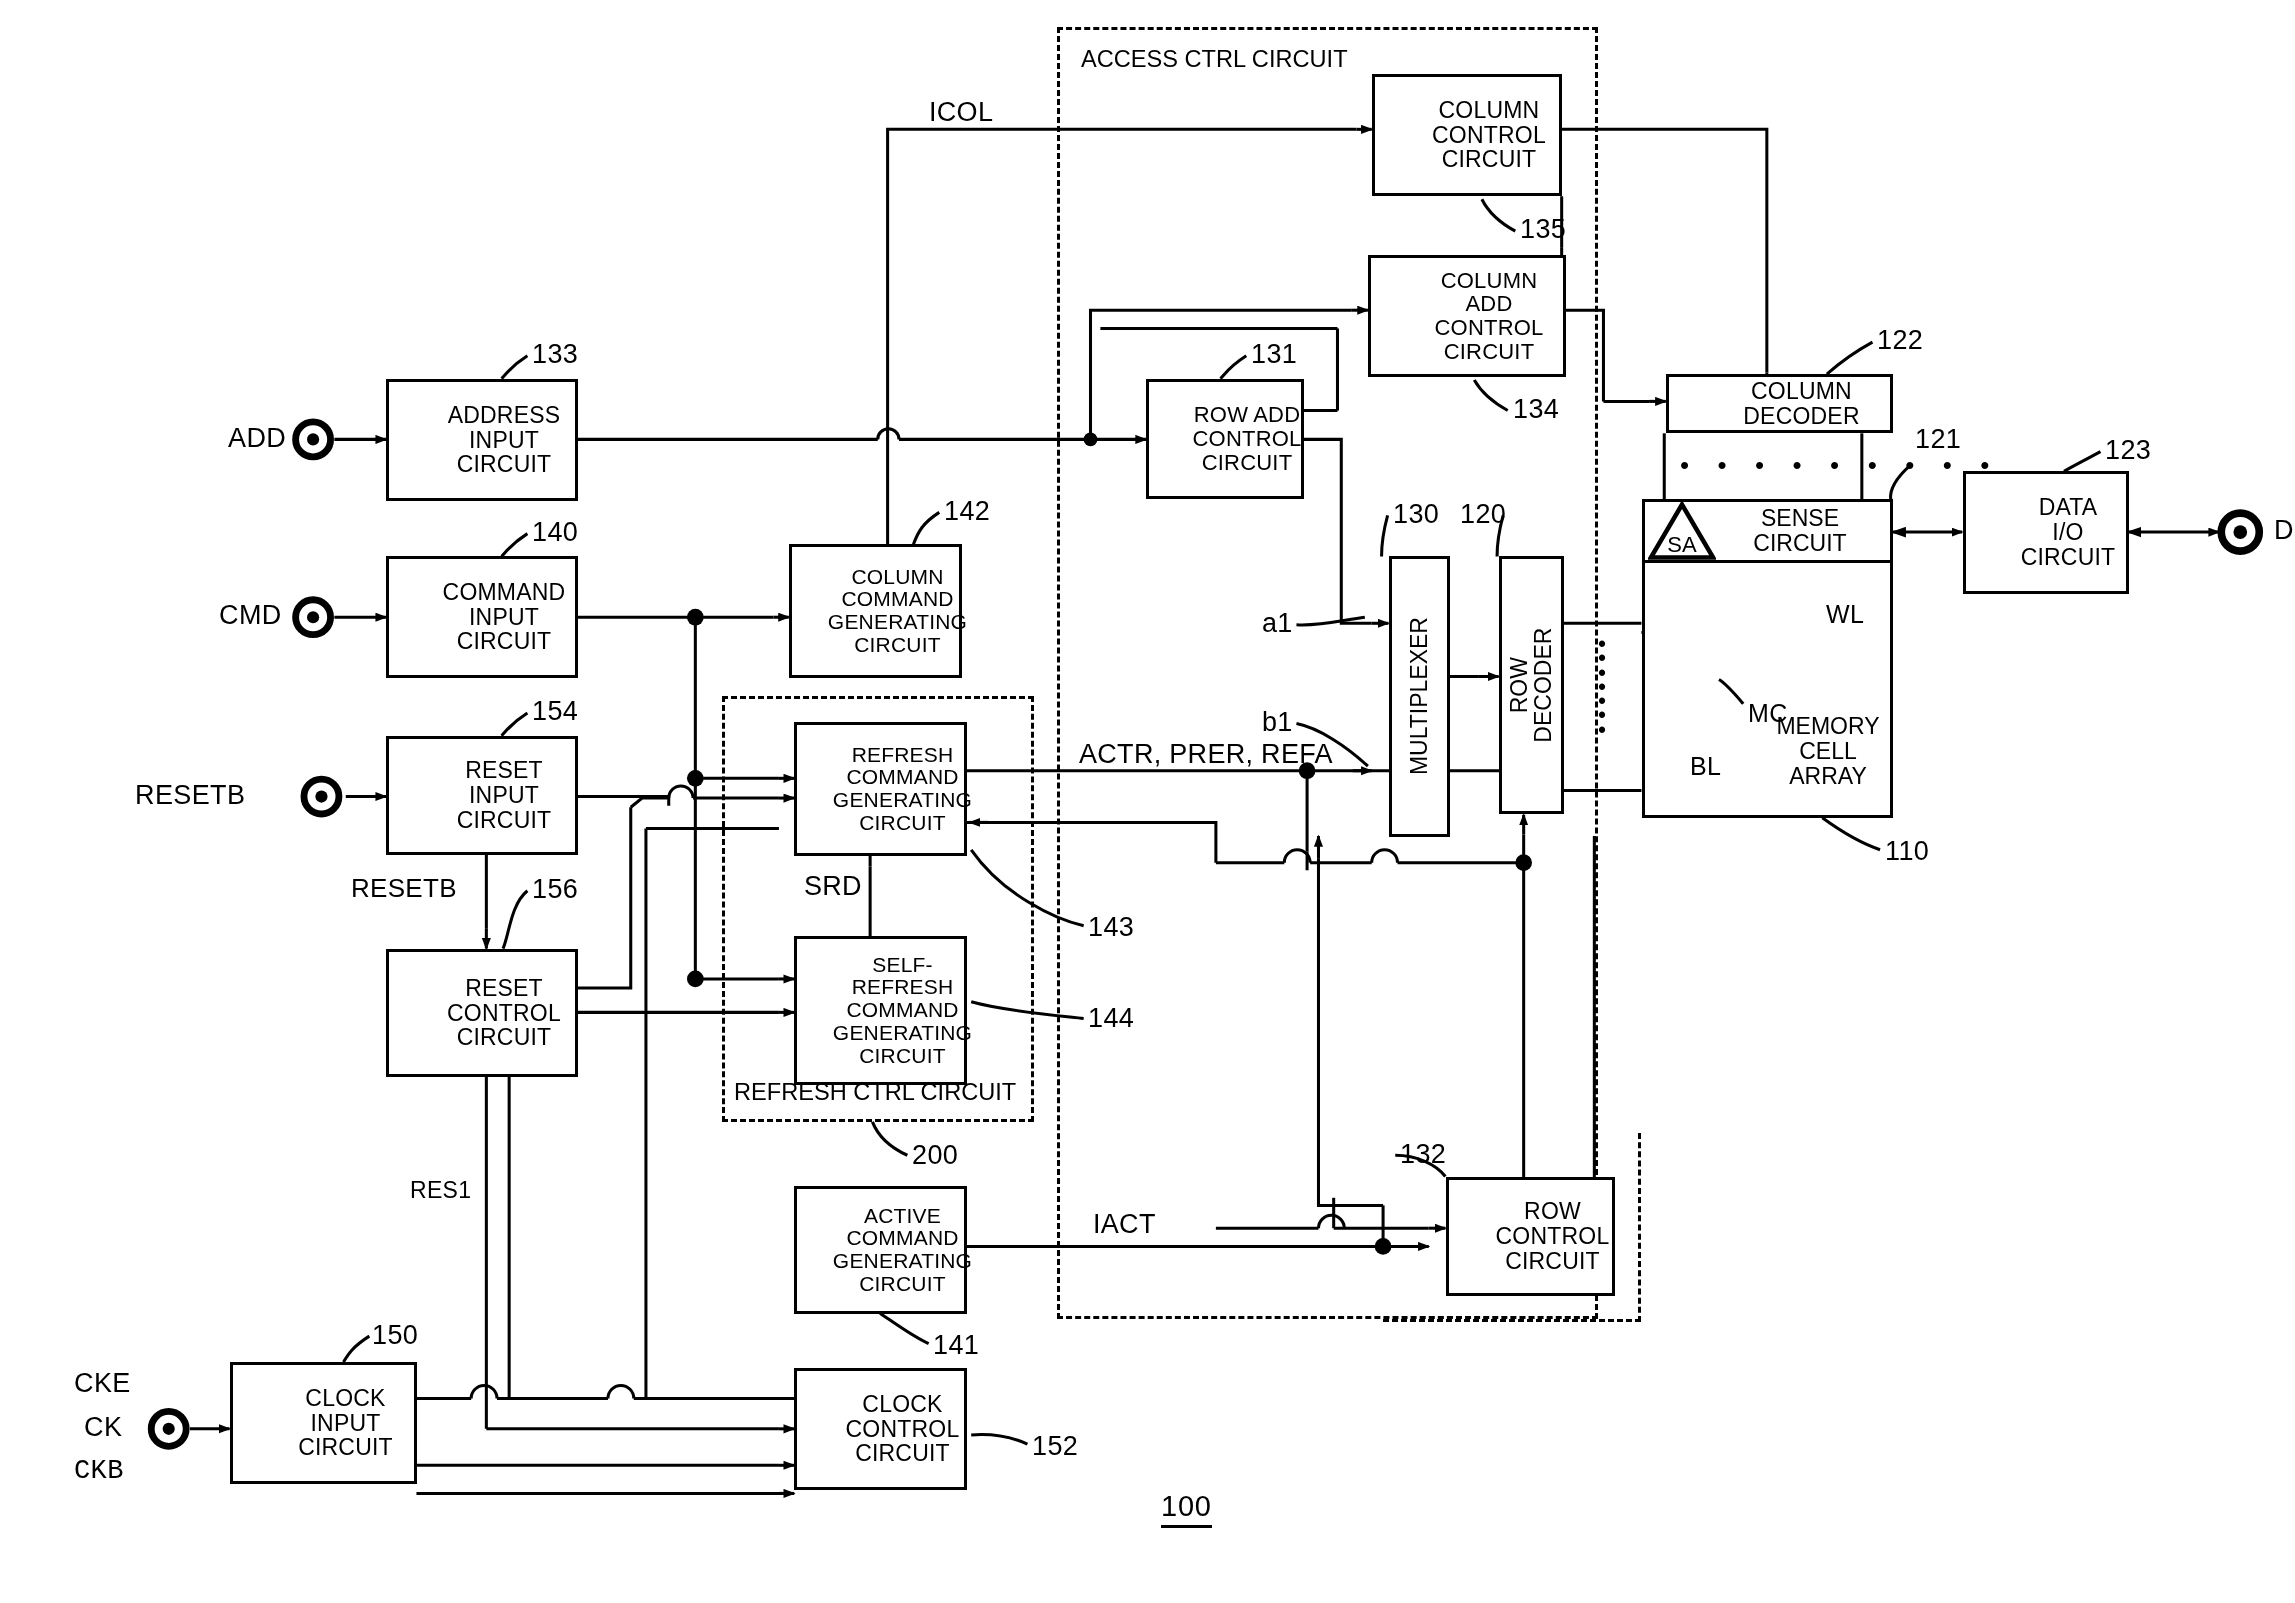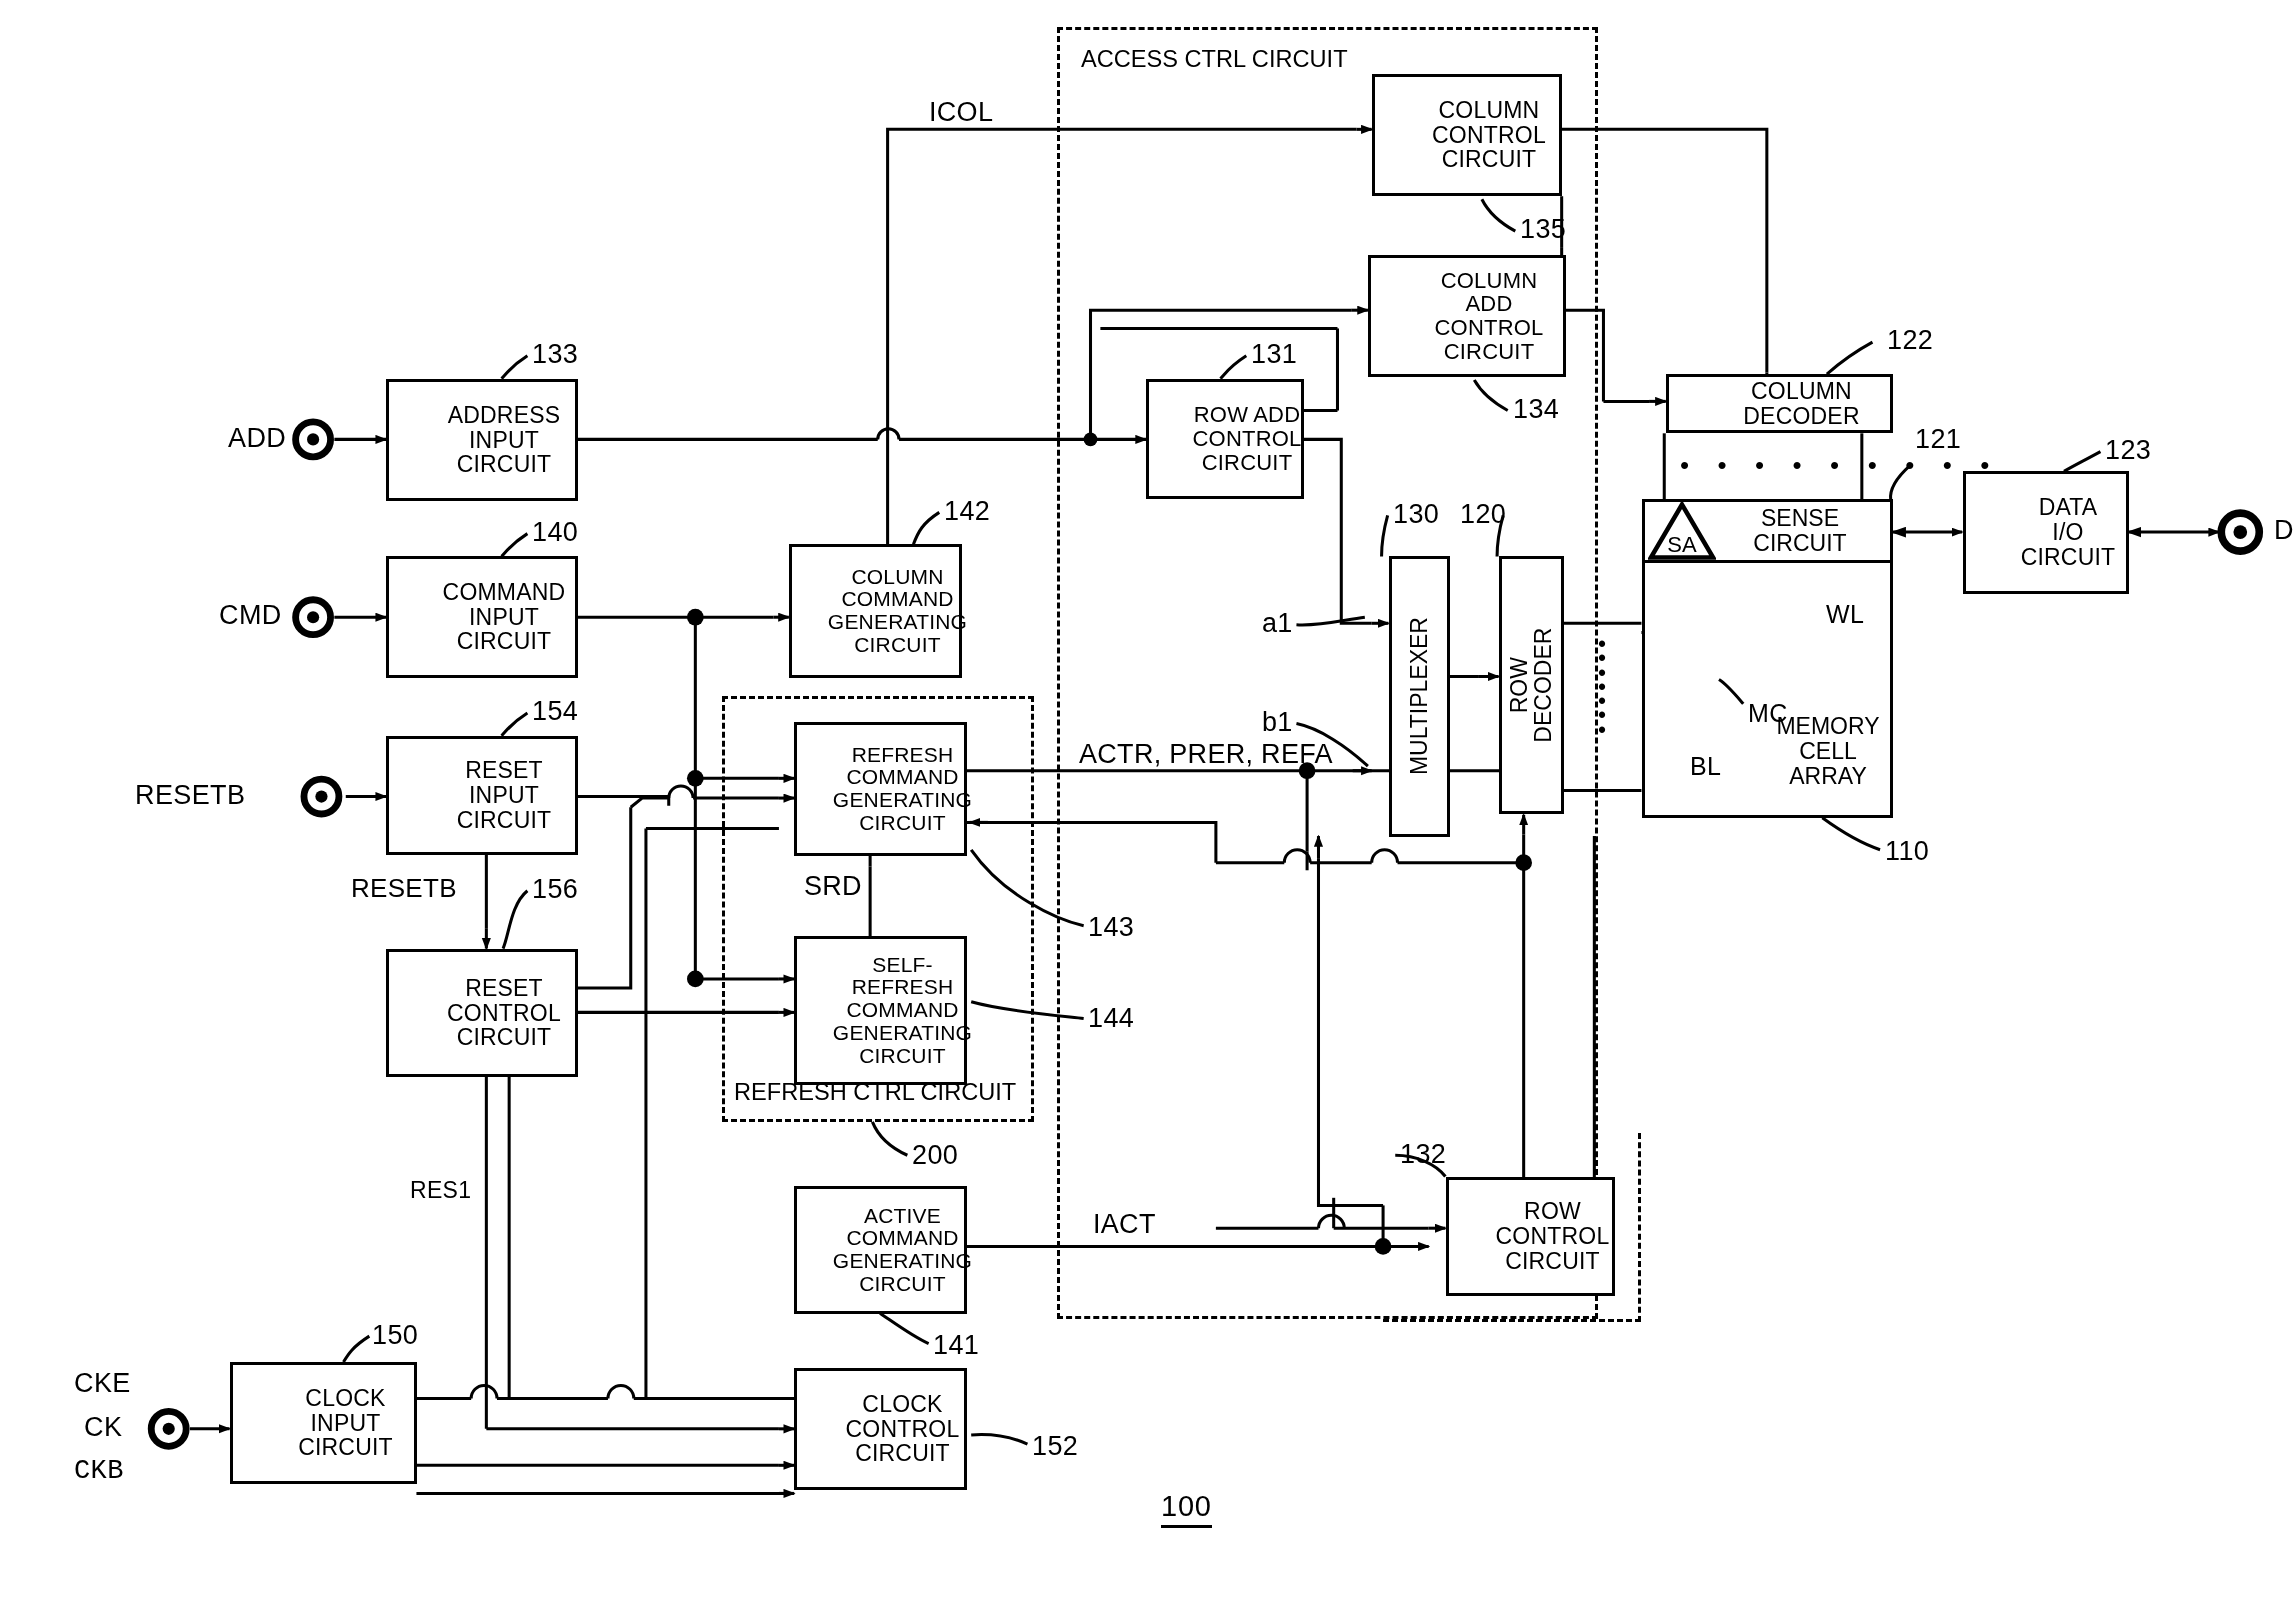--- a/index.html
+++ b/index.html
@@ -359,21 +359,21 @@
   <div class="vblk" style="left:1499px;top:556px;width:65px;height:258px;">
     <span>ROW
 DECODER</span>
   </div>
   <div class="ref" style="left:1460px;top:499px;">120</div>
 
   <div class="blk" style="left:1666px;top:374px;width:227px;height:59px;font-size:23px;">
     <span>COLUMN
 DECODER</span>
   </div>
-  <div class="ref" style="left:1877px;top:325px;margin-left:10px;">122</div>
+  <div class="ref" style="left:1877px;top:325px;">122</div>
 
   <div style="position:absolute;left:1642px;top:499px;width:251px;height:319px;
               border:3.8px solid #000;box-sizing:border-box;background:#fff;"></div>
   <div style="position:absolute;left:1642px;top:499px;width:251px;height:64px;
               border-bottom:3.8px solid #000;box-sizing:border-box;"></div>
   <div style="position:absolute;left:1709px;top:503px;width:182px;height:56px;
               display:flex;align-items:center;justify-content:center;text-align:center;
               font-size:23px;line-height:1.08;">
     <span style="white-space:pre-line;">SENSE
 CIRCUIT</span>

